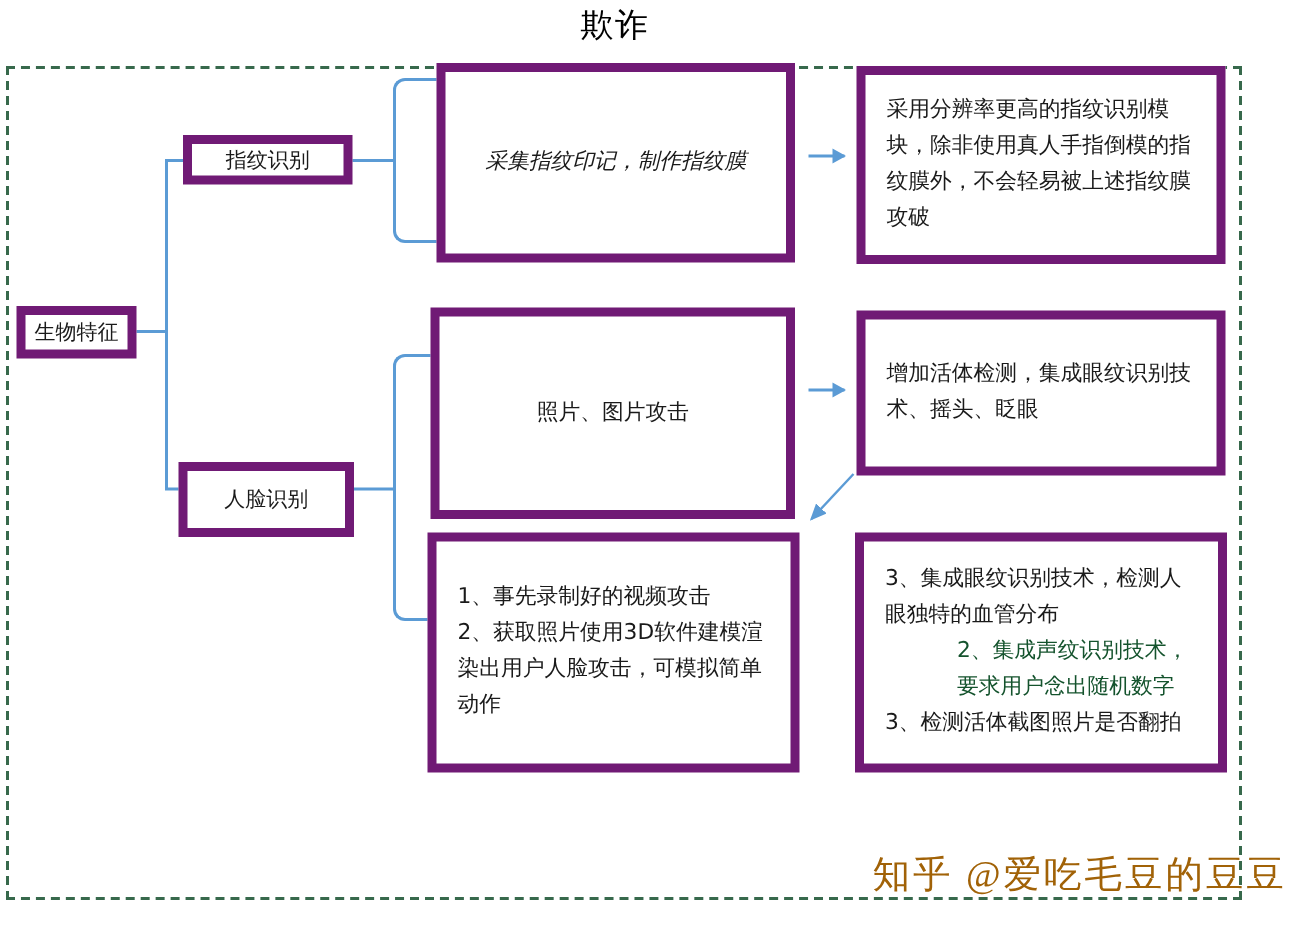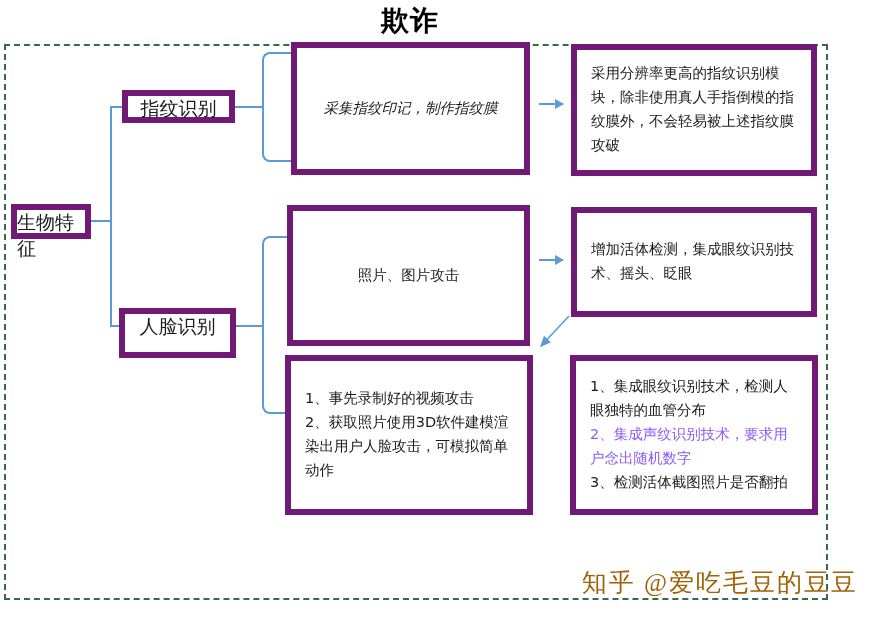--- a/index.html
+++ b/index.html
@@ -14,22 +14,22 @@
     position: relative;
     width: 876px;
     height: 621px;
     background: #ffffff;
     overflow: hidden;
   }
 
   
   .col-title {
     position: absolute;
-    font-size: 28px;
-    font-weight: bold;
+    font-size: 22px;
+    font-weight: normal;
     color: #000000;
     letter-spacing: 1px;
     white-space: nowrap;
     text-align: center;
   }
   #title-fraud  { left: 330px; top: 2px;  width: 160px; }
   #title-anti   { left: 600px; top: 2px;  width: 180px; }
 
   
   #dashed-region {
@@ -46,39 +46,39 @@
   
   .box {
     position: absolute;
     box-sizing: border-box;
     border: 6px solid #701a75;
     background: #ffffff;
     color: #1a1a1a;
   }
   .box.small {
     display: flex;
-    align-items: flex-start;
+    align-items: center;
     justify-content: center;
-    font-size: 19px;
+    font-size: 14px;
     font-family: Liberation Mono, monospace;
   }
   .box.big {
     display: flex;
     align-items: center;
     justify-content: center;
     font-size: 14.5px;
     line-height: 1.65;
     padding: 4px 14px;
   }
   .box.big.left-align {
     justify-content: flex-start;
     text-align: left;
   }
   .box-text { white-space: pre-line; }
-  .red { color: #8b5cf6; }
+  .red { color: #14532d; margin-left: 48px; }
 
   
   .ln {
     position: absolute;
     background: #5b9bd5;
   }
   .ln.h { height: 2px; }
   .ln.v { width: 2px; }
 
   .bracket {
@@ -179,21 +179,21 @@
   <div class="box big left-align" style="left:571px; top:44px; width:246px; height:132px;">
     <span class="box-text">采用分辨率更高的指纹识别模块，除非使用真人手指倒模的指纹膜外，不会轻易被上述指纹膜攻破</span>
   </div>
 
   <div class="box big left-align" style="left:571px; top:207px; width:246px; height:110px;">
     <span class="box-text">增加活体检测，集成眼纹识别技术、摇头、眨眼</span>
   </div>
 
   <div class="box big left-align" style="left:570px; top:355px; width:248px; height:160px;">
     <div>
-      <div class="box-text">1、集成眼纹识别技术，检测人眼独特的血管分布</div>
+      <div class="box-text">3、集成眼纹识别技术，检测人眼独特的血管分布</div>
       <div class="box-text red">2、集成声纹识别技术，要求用户念出随机数字</div>
       <div class="box-text">3、检测活体截图照片是否翻拍</div>
     </div>
   </div>
 
   <div class="arrow-h" style="left:539px; top:103px; width:24px;"></div>
   <div class="arrow-h" style="left:539px; top:259px; width:24px;"></div>
 
   <svg class="arrow-diag" style="left:525px; top:305px;" width="55" height="55" viewBox="0 0 55 55">
     <defs>

